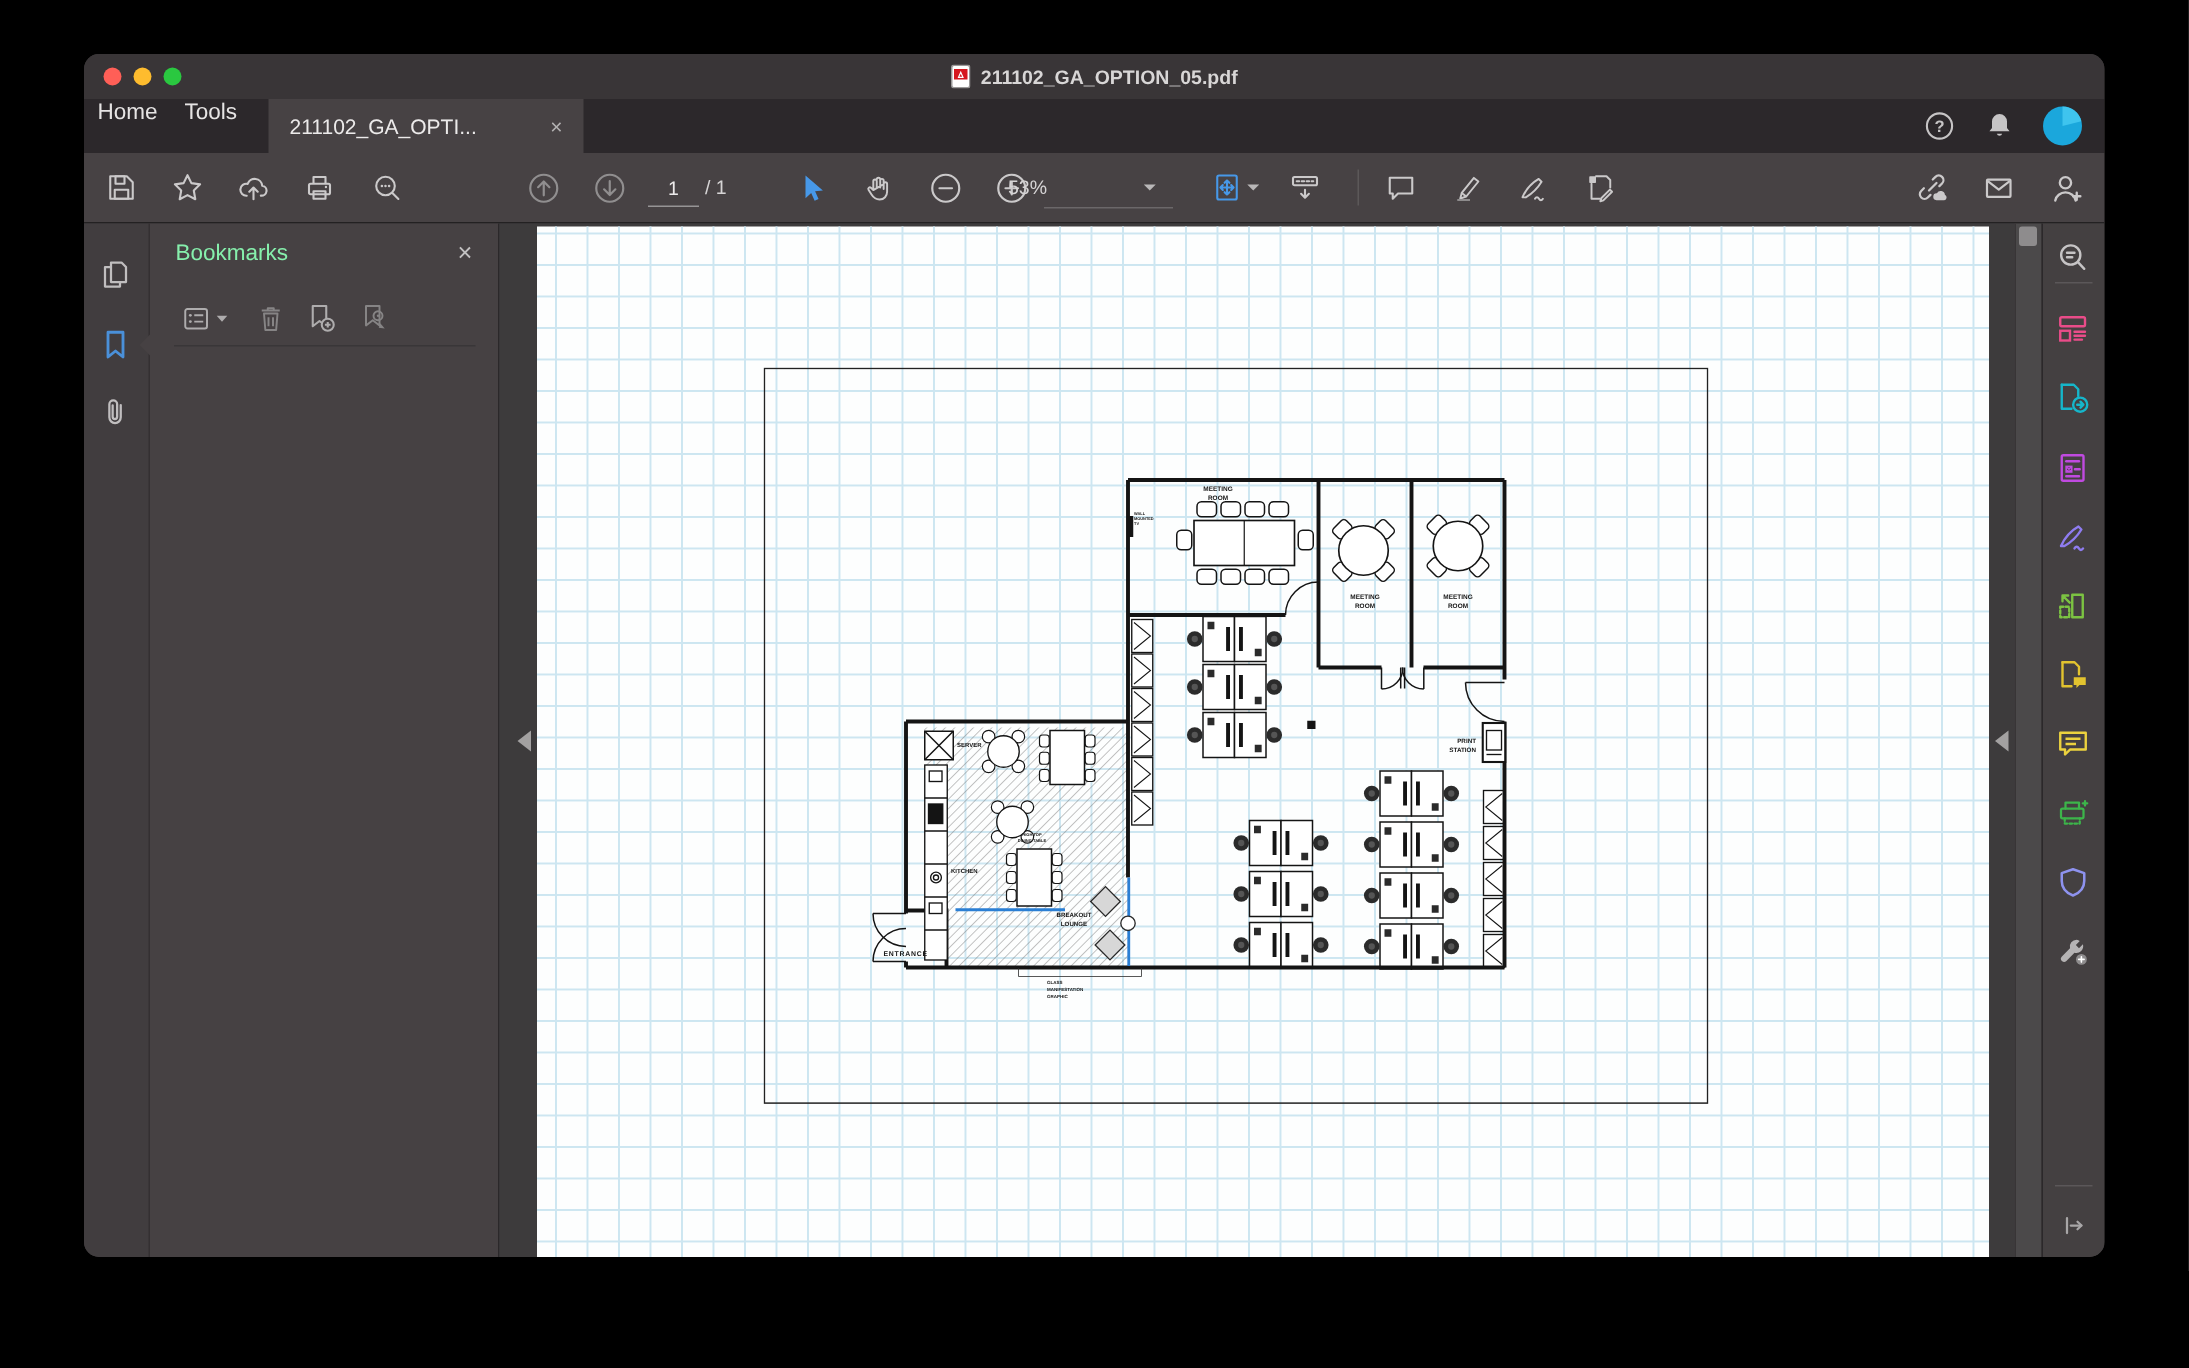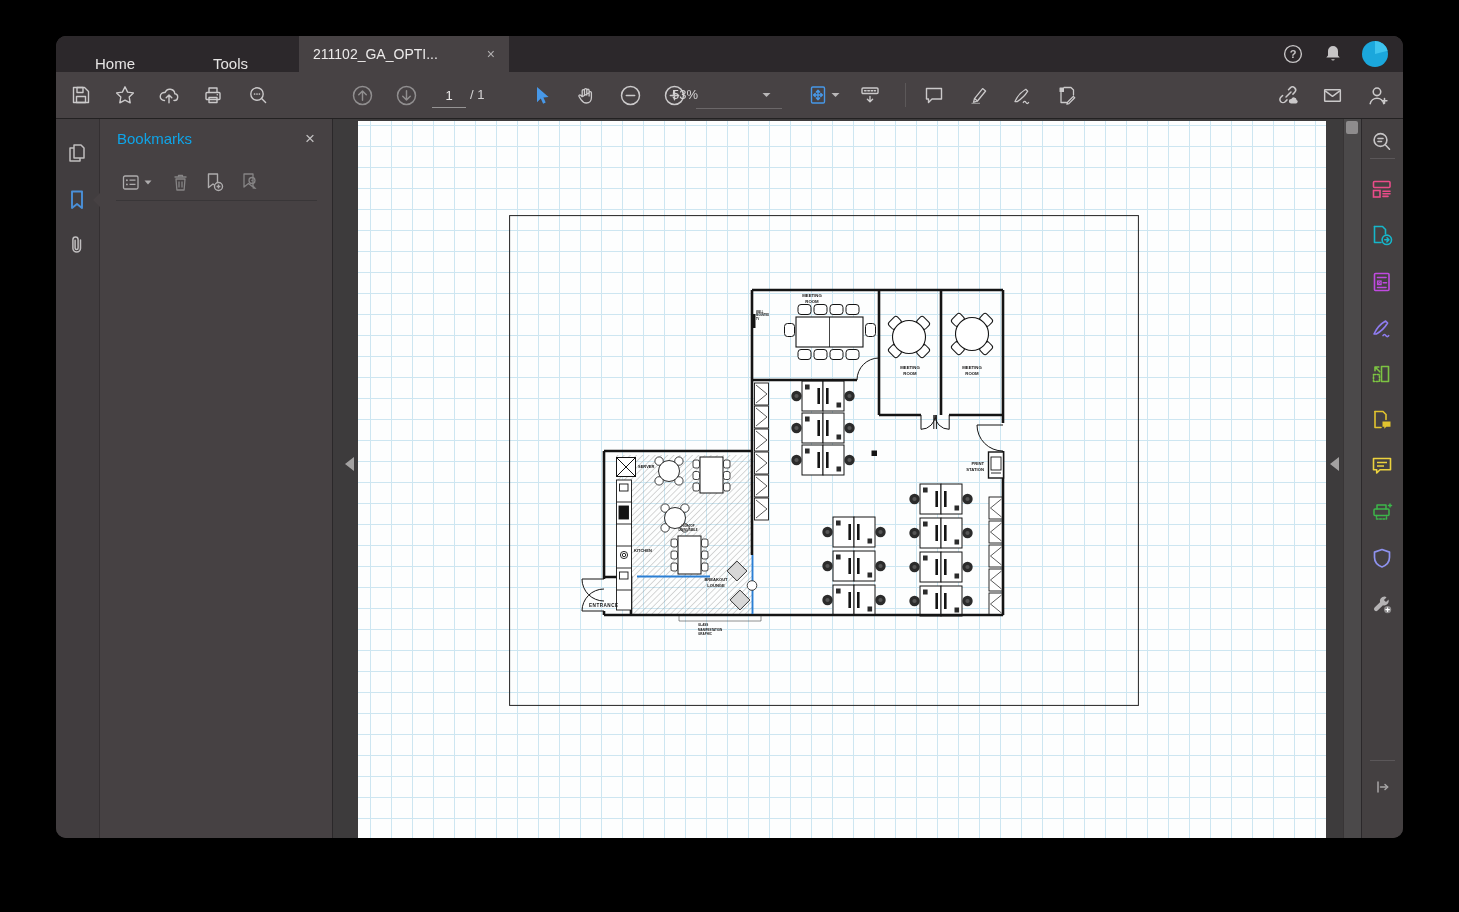--- a/index.html
+++ b/index.html
@@ -8,21 +8,21 @@
   .window{position:absolute;left:56px;top:36px;width:1347px;height:802px;border-radius:10px;
           overflow:hidden;background:#3d3a3b;display:flex;flex-direction:column;}
   
   .titlebar{height:30px;background:#393537;position:relative;display:flex;align-items:center;flex:none;}
   .lights{position:absolute;left:13px;top:9px;display:flex;gap:8px;}
   .light{width:12px;height:12px;border-radius:50%;}
   .title{margin:0 auto;display:flex;align-items:center;gap:7px;color:#d8d6d6;font-size:13px;font-weight:bold;}
   
   .tabbar{height:36px;background:#2c282b;display:flex;align-items:stretch;color:#e6e4e4;
           font-size:15px;position:relative;flex:none;}
-  .tabitem{padding:0 39px;display:flex;align-items:flex-end;cursor:default;}
+  .tabitem{padding:0 9px;display:flex;align-items:flex-start;cursor:default;}
   .tabactive{width:182px;background:#474244;display:flex;align-items:center;
              justify-content:space-between;padding:0 14px;font-size:14px;color:#eceaea;margin-left:12px;}
   .tabclose{color:#b3b1b2;font-size:14px;}
   .tabbar-right{position:absolute;top:0;height:36px;}
   
   .toolbar{height:46px;background:#474244;border-bottom:1px solid #232122;position:relative;flex:none;}
   .tbtn{position:absolute;top:7px;width:32px;height:32px;display:flex;align-items:center;
         justify-content:center;border-radius:3px;}
   .tbtext{position:absolute;color:#d6d4d5;font-size:13px;top:15px;}
   .vdivider{position:absolute;top:11px;width:1px;height:24px;background:#5c5859;}
@@ -30,21 +30,21 @@
              border:none;border-bottom:1px solid #969495;color:#eceaea;font-size:13px;text-align:center;
              font-family:"Liberation Sans",sans-serif;}
   .zoomline{position:absolute;left:640px;top:36px;width:86px;height:1px;background:#6b6769;}
   
   .main{flex:1;display:flex;min-height:0;}
   .leftrail{width:43px;background:#413d3f;border-right:1px solid #343032;position:relative;flex:none;}
   .railbtn{position:absolute;left:5px;width:32px;height:32px;display:flex;align-items:center;justify-content:center;}
   .notch{position:absolute;right:-1px;top:74px;width:0;height:0;border-top:7px solid transparent;
          border-bottom:7px solid transparent;border-right:7px solid #464143;}
   .panel{width:232px;background:#464143;border-right:1px solid #2b282a;position:relative;flex:none;}
-  .panel-title{position:absolute;left:17px;top:11px;color:#0ea5e9;font-size:15px;}
+  .panel-title{position:absolute;left:17px;top:11px;color:#86efac;font-size:15px;}
   .panel-close{position:absolute;right:10px;top:8px;width:24px;height:24px;display:flex;
                align-items:center;justify-content:center;color:#c3c1c2;font-size:17px;}
   .ptool{position:absolute;top:50px;width:26px;height:26px;display:flex;align-items:center;justify-content:center;}
   .psep{position:absolute;left:16px;right:15px;top:81px;height:1px;background:#393638;}
   .docarea{flex:1;position:relative;background:#3d3b3c;overflow:hidden;}
   .page{position:absolute;left:25px;top:2px;width:968px;bottom:0;background:#fdfefe;
         background-image:linear-gradient(to right,#cde6f1 1px,transparent 1px),
                          linear-gradient(to bottom,#cde6f1 1px,transparent 1px);
         background-size:21px 21px;background-position:12px 4px;}
   .plan{position:absolute;left:151px;top:94px;width:630px;height:491px;}
@@ -58,20 +58,35 @@
   .rrbtn{position:absolute;left:4px;width:32px;height:32px;display:flex;align-items:center;justify-content:center;}
   .rrsep{position:absolute;left:8px;right:8px;height:1px;background:#5b5759;}
   svg{display:block;}
   text{font-family:"Liberation Sans",sans-serif;}
 </style>
 </head>
 <body>
 
 <div class="window">
 
+  <div class="titlebar">
+    <div class="lights">
+      <div class="light" style="background:#ff5f57"></div>
+      <div class="light" style="background:#febc2e"></div>
+      <div class="light" style="background:#2ac840"></div>
+    </div>
+    <div class="title">
+      <svg width="13" height="16" viewBox="0 0 13 16">
+        <rect x="0.5" y="0.5" width="12" height="15" rx="1.5" fill="#fff" stroke="#9a9898"></rect>
+        <rect x="2" y="3" width="9" height="7" fill="#d6171f"></rect>
+        <path d="M6.5 4.2 L8.6 9 H4.4 Z M6.5 6.2 L5.6 8.2 h1.8 Z" fill="#fff"></path>
+      </svg>
+      <span>211102_GA_OPTION_05.pdf</span>
+    </div>
+  </div>
 
   <div class="tabbar">
     <div class="tabitem">
         <span>Home</span>
       </div>
     <div class="tabitem">
         <span>Tools</span>
       </div>
     <div class="tabactive">
       <span>211102_GA_OPTI...</span>

